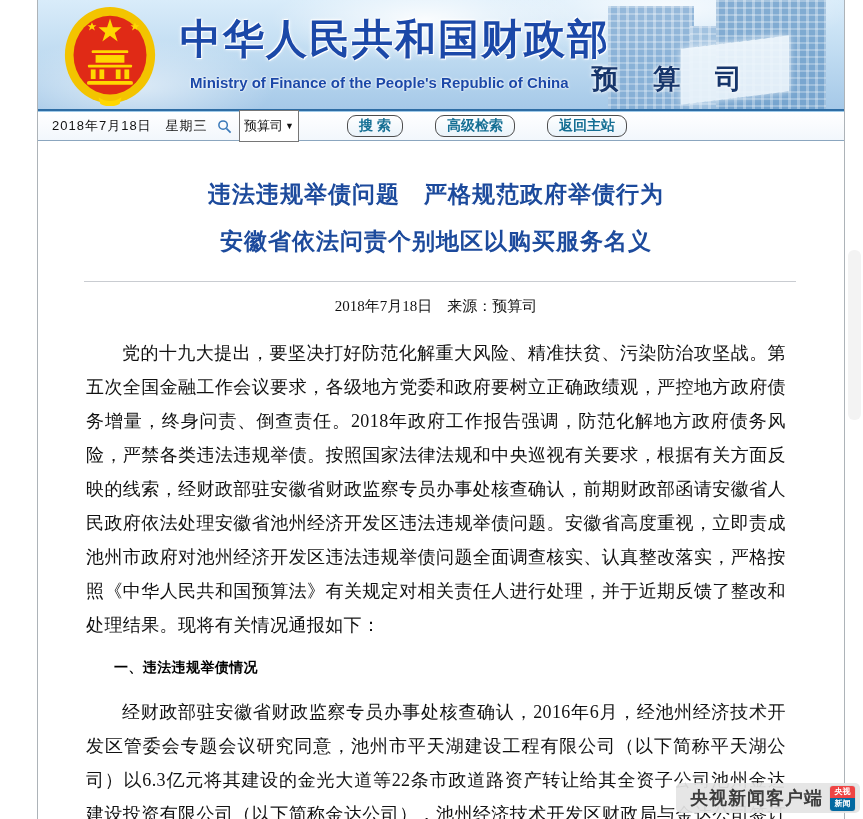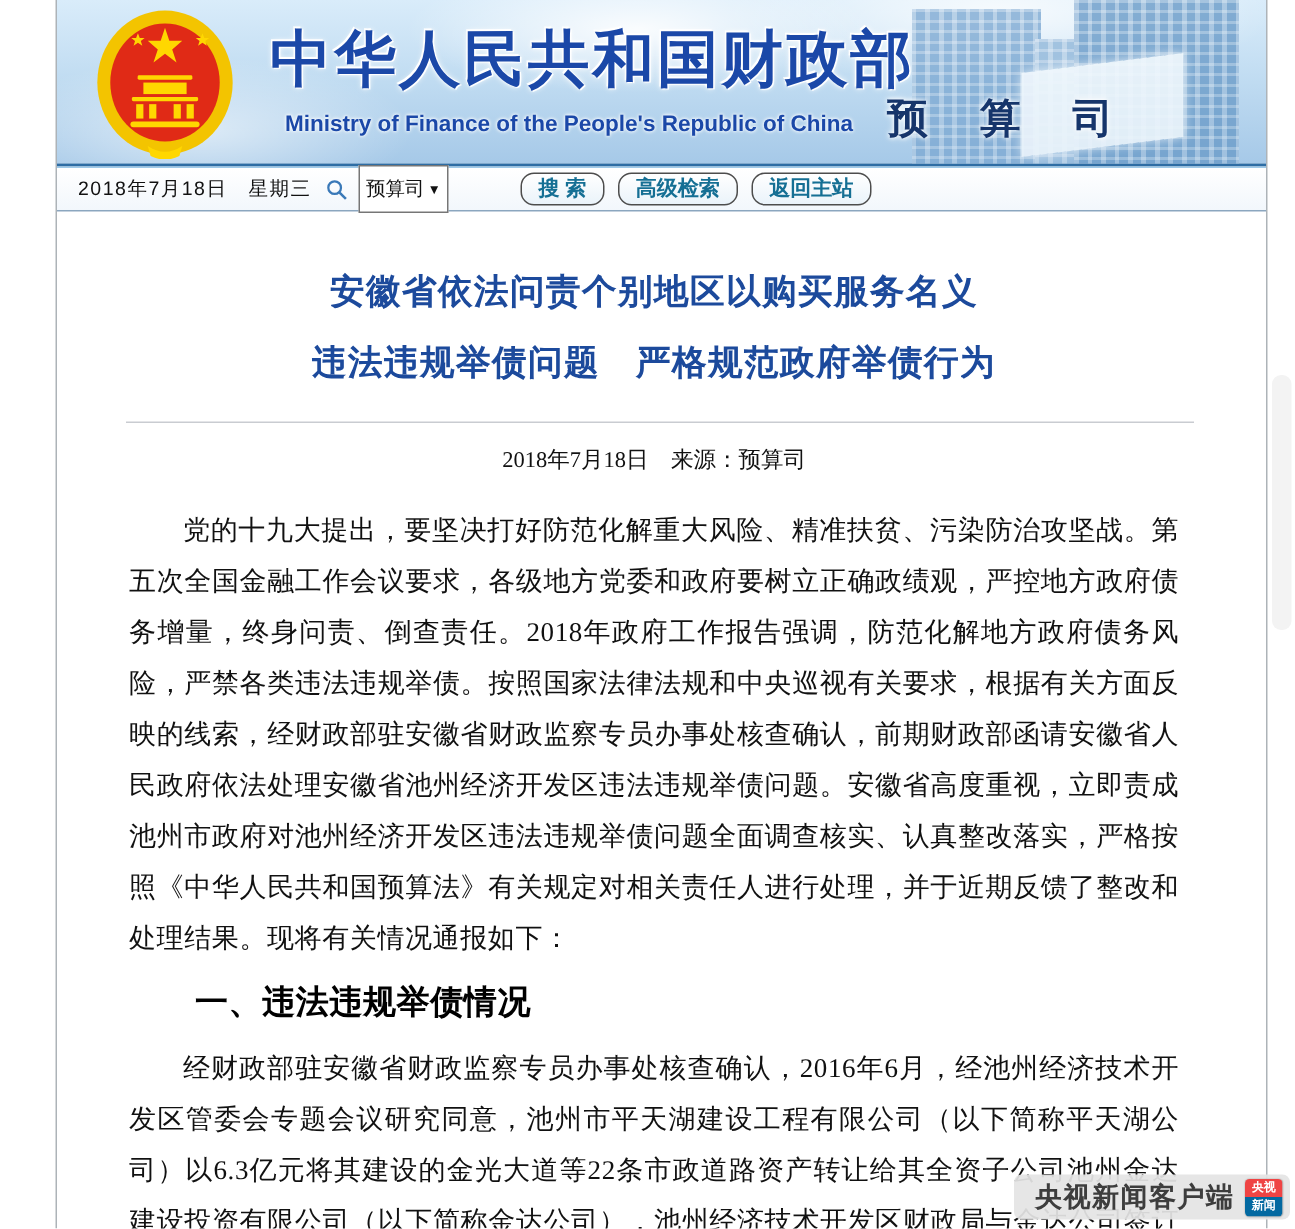--- a/index.html
+++ b/index.html
@@ -45,21 +45,21 @@
     display:flex; align-items:center; font-size:13px; color:#111; }
   .tb-date { margin-left:14px; width:165px; letter-spacing:1px; }
   .mag { width:15px; height:15px; margin-right:4px; }
   .search-input { width:244px; height:21px; border:1px solid #767676; font-size:13px;
     padding:0 4px; color:#222; background:#fff; }
   .search-input::placeholder { color:#333; opacity:1; }
   .scope-select { width:60px; height:21px; margin-left:3px; border:1px solid #767676;
     background:#fff; display:flex; align-items:center; justify-content:space-between;
     padding:15px 4px; cursor:pointer; }
   .scope-arrow { font-size:9px; color:#111; }
-  .tb-buttons { display:flex; gap:9px; margin-left:48px; }
+  .tb-buttons { display:flex; gap:32px; margin-left:48px; }
   .tb-btn { border:1px solid #4d4d4d; border-radius:9px; padding:1px 11px;
     background:linear-gradient(180deg,#ffffff,#eaf3fa); color:#156f94; font-weight:bold;
     font-size:14px; cursor:pointer; white-space:nowrap; }
 
   
   .crumb { height:25px; display:flex; align-items:center; font-size:13px; background:#fff; }
   .crumb-icon { margin-left:13px; margin-right:9px; display:flex; flex-direction:column; gap:1px; }
   .crumb-icon i { display:block; width:5px; height:6px; }
   .crumb-icon i.a { background:#8fb9d9; }
   .crumb-icon i.b { background:#2f6f9f; }
@@ -67,21 +67,21 @@
   .crumb-trail { color:#222; }
 
   
   .article { padding:0 58px 0 48px; font-family:"Liberation Serif", serif; }
   .art-title { margin-top:30px; text-align:center; color:#1c4a9c; font-weight:bold;
     font-size:23px; line-height:47px; letter-spacing:1px; }
   .divider { border-bottom:1px solid #c9ccd1; margin:16px -10px 0 -2px; }
   .art-meta { text-align:center; font-size:15px; color:#111; margin:15px 0 20px; }
   .art-body p { font-size:18px; line-height:34px; color:#111; text-align:justify;
     text-indent:2em; letter-spacing:.4px; }
-  .art-body h2 { font-size:22px; line-height:34px; color:#000; font-weight:bold;
+  .art-body h2 { font-size:14px; line-height:34px; color:#000; font-weight:bold;
     text-indent:2em; margin:9px 0 10px; letter-spacing:.4px; }
   .art-body p.p1 { margin-bottom:0; }
   .art-body p.p2 { }
 
   
   .watermark { position:absolute; right:3px; bottom:6px; height:30px;
     background:rgba(228,228,228,.93); border-radius:5px; display:flex; align-items:center;
     padding:0 5px 0 14px; gap:7px; z-index:9; }
   .wm-text { font-size:18px; font-weight:bold; color:#3d3d3d; letter-spacing:1px; }
   .wm-logo { width:25px; height:25px; border-radius:3px; overflow:hidden; display:flex;
@@ -143,22 +143,22 @@
     <div class="tb-buttons">
       <button class="tb-btn">搜 索</button>
       <button class="tb-btn">高级检索</button>
       <button class="tb-btn">返回主站</button>
     </div>
   </div>
 
 
   <div class="article">
     <div class="art-title">
+      <div>违法违规举债问题　严格规范政府举债行为</div>
       <div>安徽省依法问责个别地区以购买服务名义</div>
-      <div>违法违规举债问题　严格规范政府举债行为</div>
     </div>
     <div class="divider"></div>
     <div class="art-meta">2018年7月18日　来源：预算司</div>
     <div class="art-body">
       <p class="p1">党的十九大提出，要坚决打好防范化解重大风险、精准扶贫、污染防治攻坚战。第五次全国金融工作会议要求，各级地方党委和政府要树立正确政绩观，严控地方政府债务增量，终身问责、倒查责任。2018年政府工作报告强调，防范化解地方政府债务风险，严禁各类违法违规举债。按照国家法律法规和中央巡视有关要求，根据有关方面反映的线索，经财政部驻安徽省财政监察专员办事处核查确认，前期财政部函请安徽省人民政府依法处理安徽省池州经济开发区违法违规举债问题。安徽省高度重视，立即责成池州市政府对池州经济开发区违法违规举债问题全面调查核实、认真整改落实，严格按照《中华人民共和国预算法》有关规定对相关责任人进行处理，并于近期反馈了整改和处理结果。现将有关情况通报如下：</p>
       <h2>一、违法违规举债情况</h2>
       <p class="p2">经财政部驻安徽省财政监察专员办事处核查确认，2016年6月，经池州经济技术开发区管委会专题会议研究同意，池州市平天湖建设工程有限公司（以下简称平天湖公司）以6.3亿元将其建设的金光大道等22条市政道路资产转让给其全资子公司池州金达建设投资有限公司（以下简称金达公司），池州经济技术开发区财政局与金达公司签订购买上述22条道路运营服务名义的政府购买服务协议，总价款7.8亿元。金达公司实际并无提供道路运营服务的相关资质，也未提供相关服务。</p>
     </div>
   </div>
 

